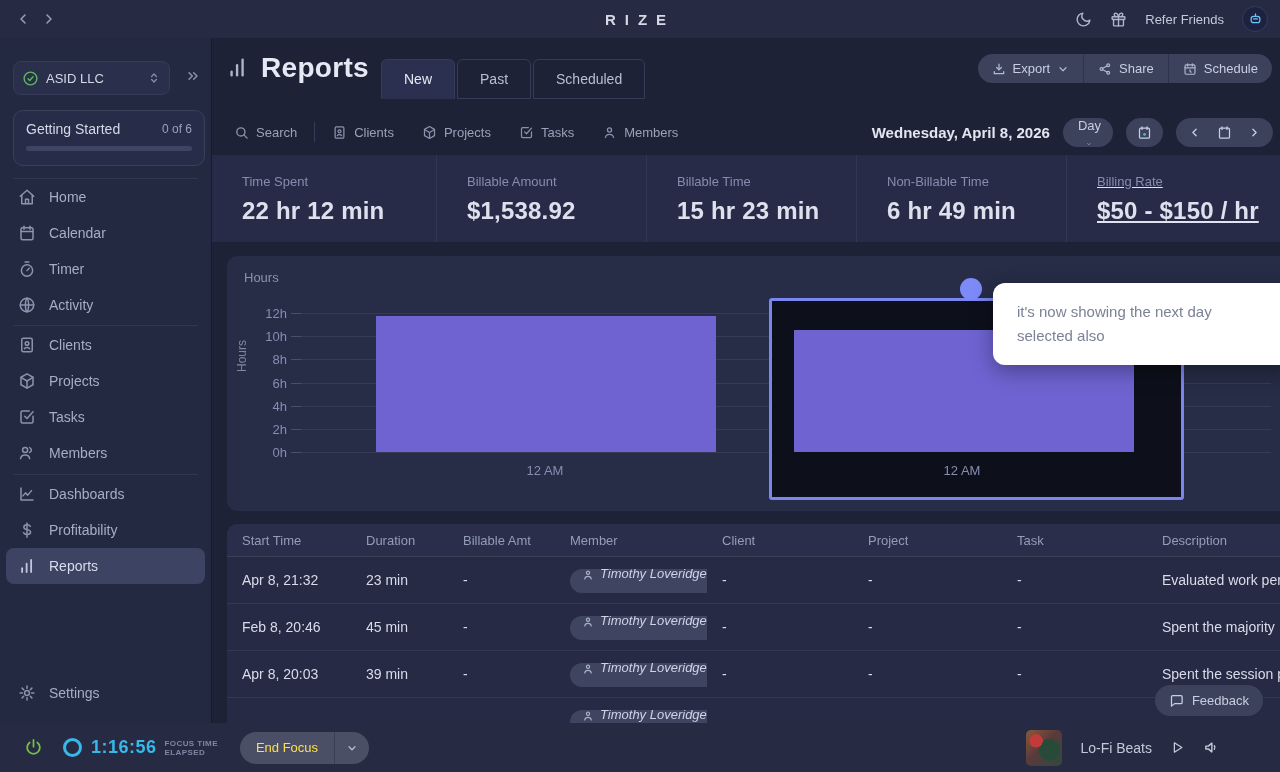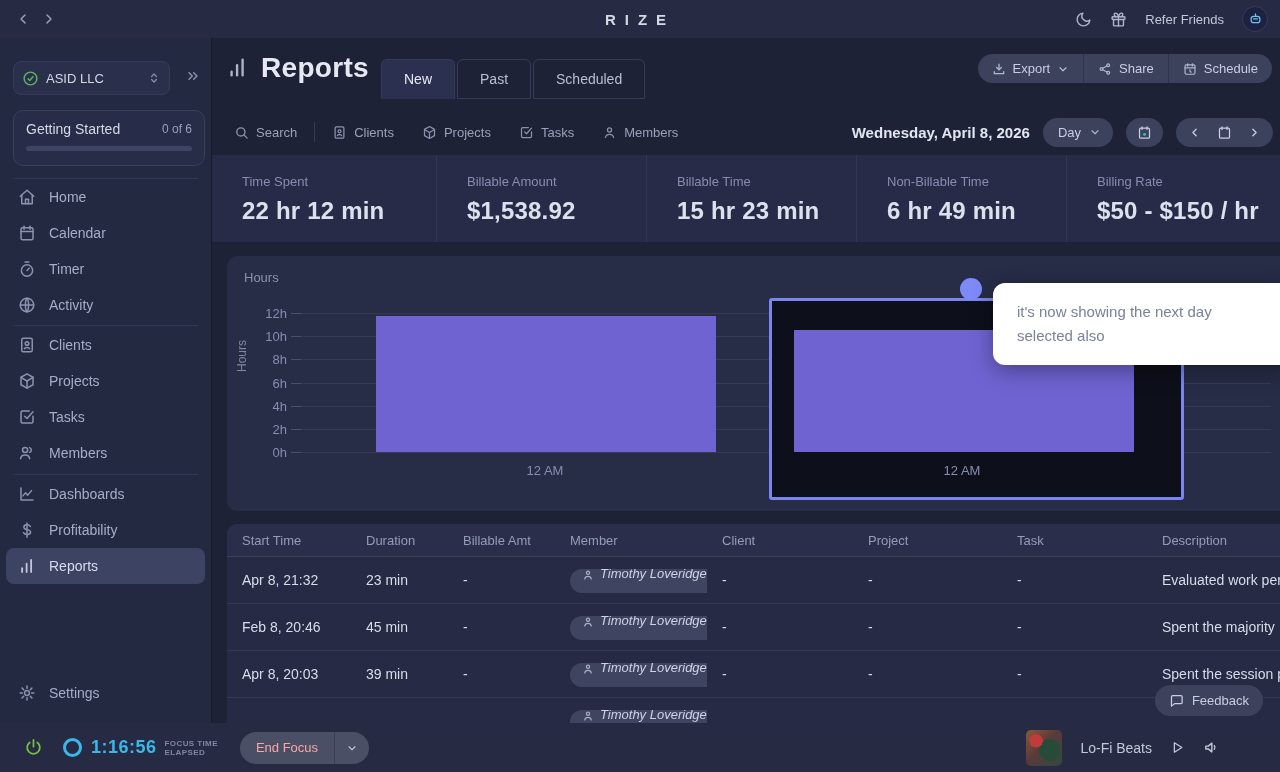--- a/index.html
+++ b/index.html
@@ -47,29 +47,29 @@
   .action-sep { width:1px; background:#2e3350; }
   .action-btn .aico { color:#b2b8ce; }
 
   #filterbar { left:0px; top:74px; width:1069px; height:40px; display:flex; align-items:center; }
   .filt { display:flex; align-items:center; gap:7px; font-size:13px; color:#9aa1bb; cursor:pointer; }
   .filt .fico { color:#8b92ad; }
   #filter-div { width:1px; height:20px; background:#353b58; margin:0 17px 0 17px; }
   #datebar { position:absolute; right:8px; display:flex; align-items:center; gap:13px; }
   #date-label { font-size:15px; font-weight:700; color:#e3e6f0; }
   .pill { background:#3c415c; border-radius:15px; height:29px; display:flex; align-items:center; cursor:pointer; }
-  #range-pill { padding:0 12px 0 15px; gap:8px; font-size:13px; color:#c9cee2; }
+  #range-pill { padding:0 12px 0 15px; gap:8px; font-size:13px; color:#c9cee2;flex-direction:column; }
   #cal-btn { width:37px; justify-content:center; color:#c9cee2; position:relative; }
   #nav-pill { padding:0 12px; gap:16px; color:#c9cee2; }
 
   
   #stats { left:0; top:117px; width:1069px; height:87px; background:#272b47; display:flex; }
   .stat { position:relative; flex:0 0 210px; padding:19px 0 0 30px; }
   .stat:first-child { flex:0 0 224px; padding-left:30px; }
-  .stat:last-child { flex:1; }
+  .stat:last-child { flex:1;text-decoration:underline; }
   .stat + .stat { border-left:1px solid #32374f; }
   .stat .s-label { font-size:13px; color:#868db0; }
   .stat .s-value { margin-top:8px; font-size:24px; font-weight:700; color:#dde1ee; letter-spacing:.2px; }
 
   
   #chart-panel { left:15px; top:218px; width:1054px; height:255px; background:#272c47; border-radius:10px 0 0 10px; }
   #chart-title { left:17px; top:14px; font-size:13px; color:#8b92ad; }
   #ylabel { left:8px; top:116px; font-size:12px; color:#81879f; transform:rotate(-90deg); transform-origin:left top; }
   .gridline { left:74px; width:970px; height:1px; background:rgba(255,255,255,.07); z-index:1; }
   .ytick { left:8px; width:52px; text-align:right; font-size:13px; color:#868db0; margin-top:-7px; z-index:1; }
@@ -93,21 +93,21 @@
 
   #feedback-btn { right:17px; top:647px; height:31px; padding:0 14px; background:#3d425c; border-radius:16px; display:flex; align-items:center; gap:8px; font-size:13px; color:#c9cee2; cursor:pointer; z-index:7; }
 
   
   #bottombar { left:0; top:723px; width:1280px; height:49px; background:#262b43; display:flex; align-items:center; }
   #power-icon { margin-left:24px; color:#76c043; cursor:pointer; }
   #focus-ring { margin-left:20px; width:19px; height:19px; border:3px solid #38b7e8; border-radius:50%; }
   #focus-time { margin-left:9px; font-size:18px; font-weight:700; color:#38b7e8; letter-spacing:.5px; }
   #elapsed { margin-left:8px; font-size:8px; line-height:9px; color:#7e86a3; letter-spacing:.4px; font-weight:700; }
   #endfocus { margin-left:22px; height:32px; background:#4a4f66; border-radius:17px; display:flex; align-items:stretch; overflow:hidden; }
-  #endfocus .ef-main { display:flex; align-items:center; padding:0 16px; font-size:13px; color:#fca5a5; cursor:pointer; }
+  #endfocus .ef-main { display:flex; align-items:center; padding:0 16px; font-size:13px; color:#fde047; cursor:pointer; }
   #endfocus .ef-sep { width:1px; background:#3a3f56; }
   #endfocus .ef-chev { display:flex; align-items:center; padding:0 11px; color:#b9bfd4; cursor:pointer; }
   #player { position:absolute; right:60px; display:flex; align-items:center; gap:18px; }
   #album { width:36px; height:36px; border-radius:5px; background:
       radial-gradient(circle at 28% 30%, #c23b3b 0 18%, transparent 19%),
       radial-gradient(circle at 65% 55%, #274b38 0 35%, transparent 36%),
       linear-gradient(135deg, #8a5a3a 0%, #5a3a3a 45%, #2e4a3e 100%); }
   #track-name { font-size:14px; color:#c3c8da; }
   .player-icon { color:#c3c8da; cursor:pointer; }
 </style>

